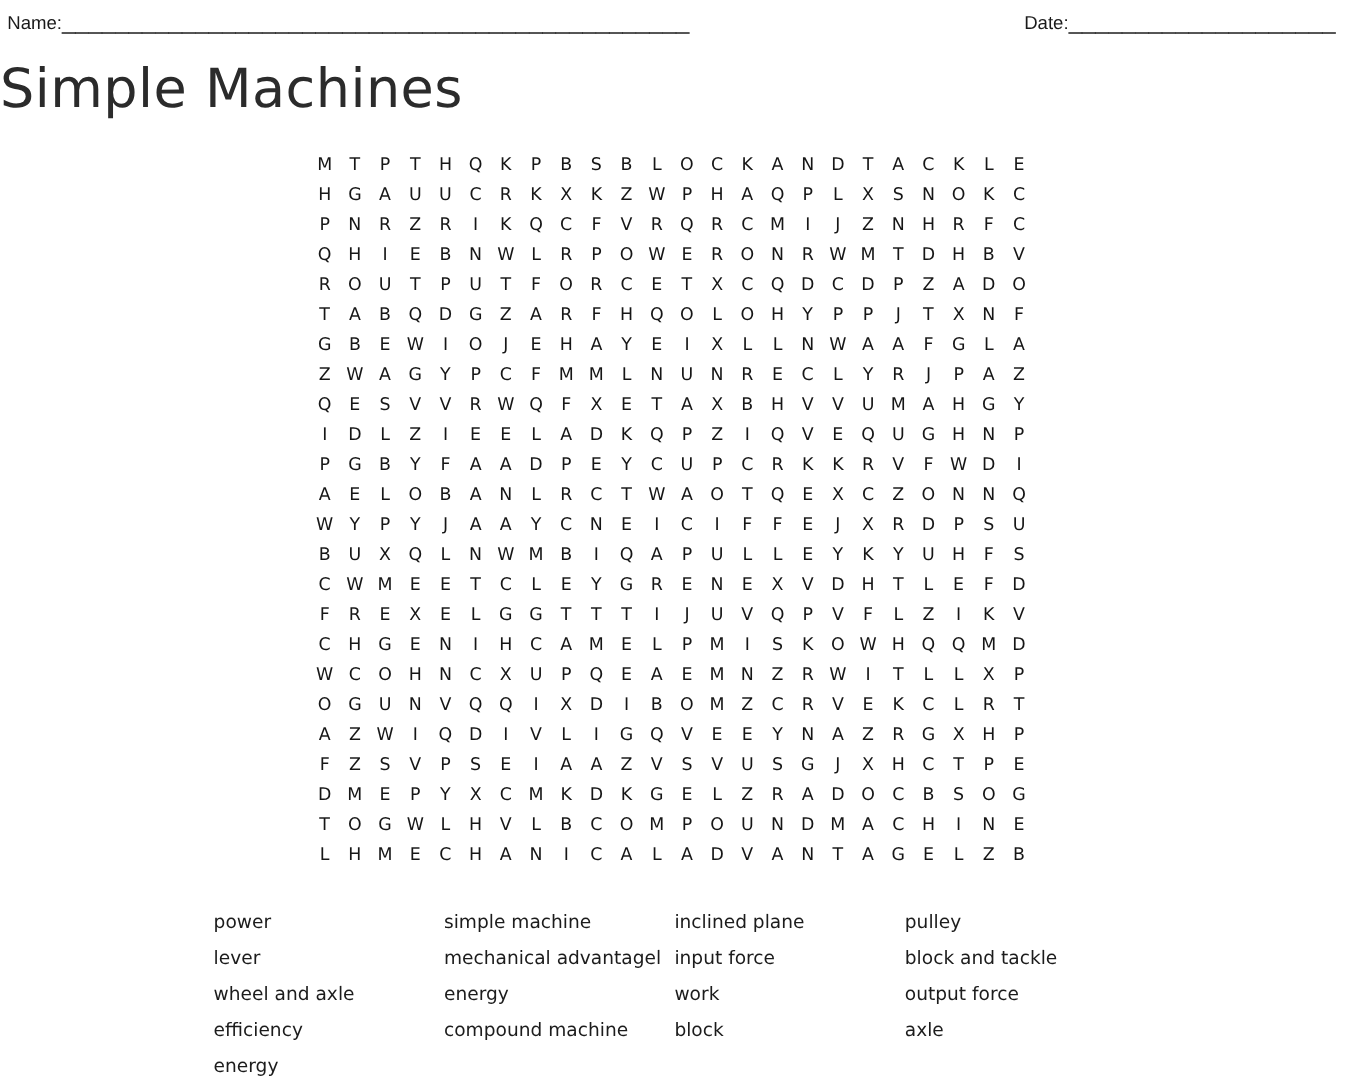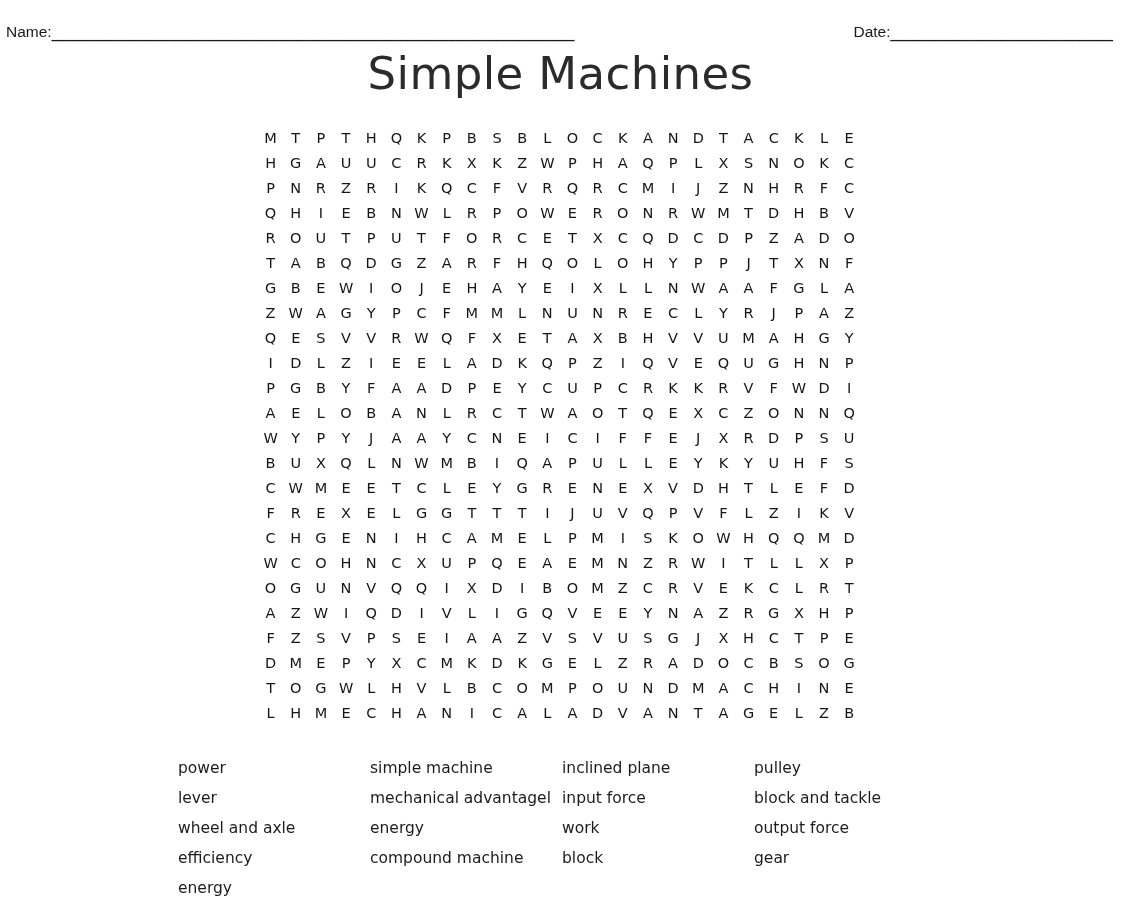--- a/index.html
+++ b/index.html
@@ -12,21 +12,21 @@
     height: 900px;
     font-family: "DejaVu Sans", sans-serif;
     color: #000000;
     overflow: hidden;
     position: relative;
   }
 
   
   #header-row {
     position: absolute;
-    top: 12px;
+    top: 0;
     left: 0;
     width: 1121px;
     height: 34px;
     display: flex;
     align-items: flex-start;
     justify-content: space-between;
     padding-top: 7px;
     box-sizing: border-box;
   }
   .field-group {
@@ -46,21 +46,20 @@
     letter-spacing: 0px;
     color: #1a1a1a;
   }
 
   
   #puzzle-title {
     position: absolute;
     top: 46px;
     left: 0;
     width: 1121px;
-    text-align: center;
     font-family: "DejaVu Sans", sans-serif;
     font-weight: 400;
     font-size: 45px;
     letter-spacing: 0.4px;
     color: #2b2b2b;
     line-height: 56px;
   }
 
   
   #letter-grid {
@@ -763,21 +762,21 @@
     <div class="word-row">
       <span class="word-cell">wheel and axle</span>
       <span class="word-cell">energy</span>
       <span class="word-cell">work</span>
       <span class="word-cell">output force</span>
     </div>
     <div class="word-row">
       <span class="word-cell">efficiency</span>
       <span class="word-cell">compound machine</span>
       <span class="word-cell">block</span>
-      <span class="word-cell">gear</span>
+      <span class="word-cell">axle</span>
     </div>
     <div class="word-row">
       <span class="word-cell">energy</span>
       <span class="word-cell"></span>
       <span class="word-cell"></span>
       <span class="word-cell"></span>
     </div>
   </div>
 
 </body></html>

